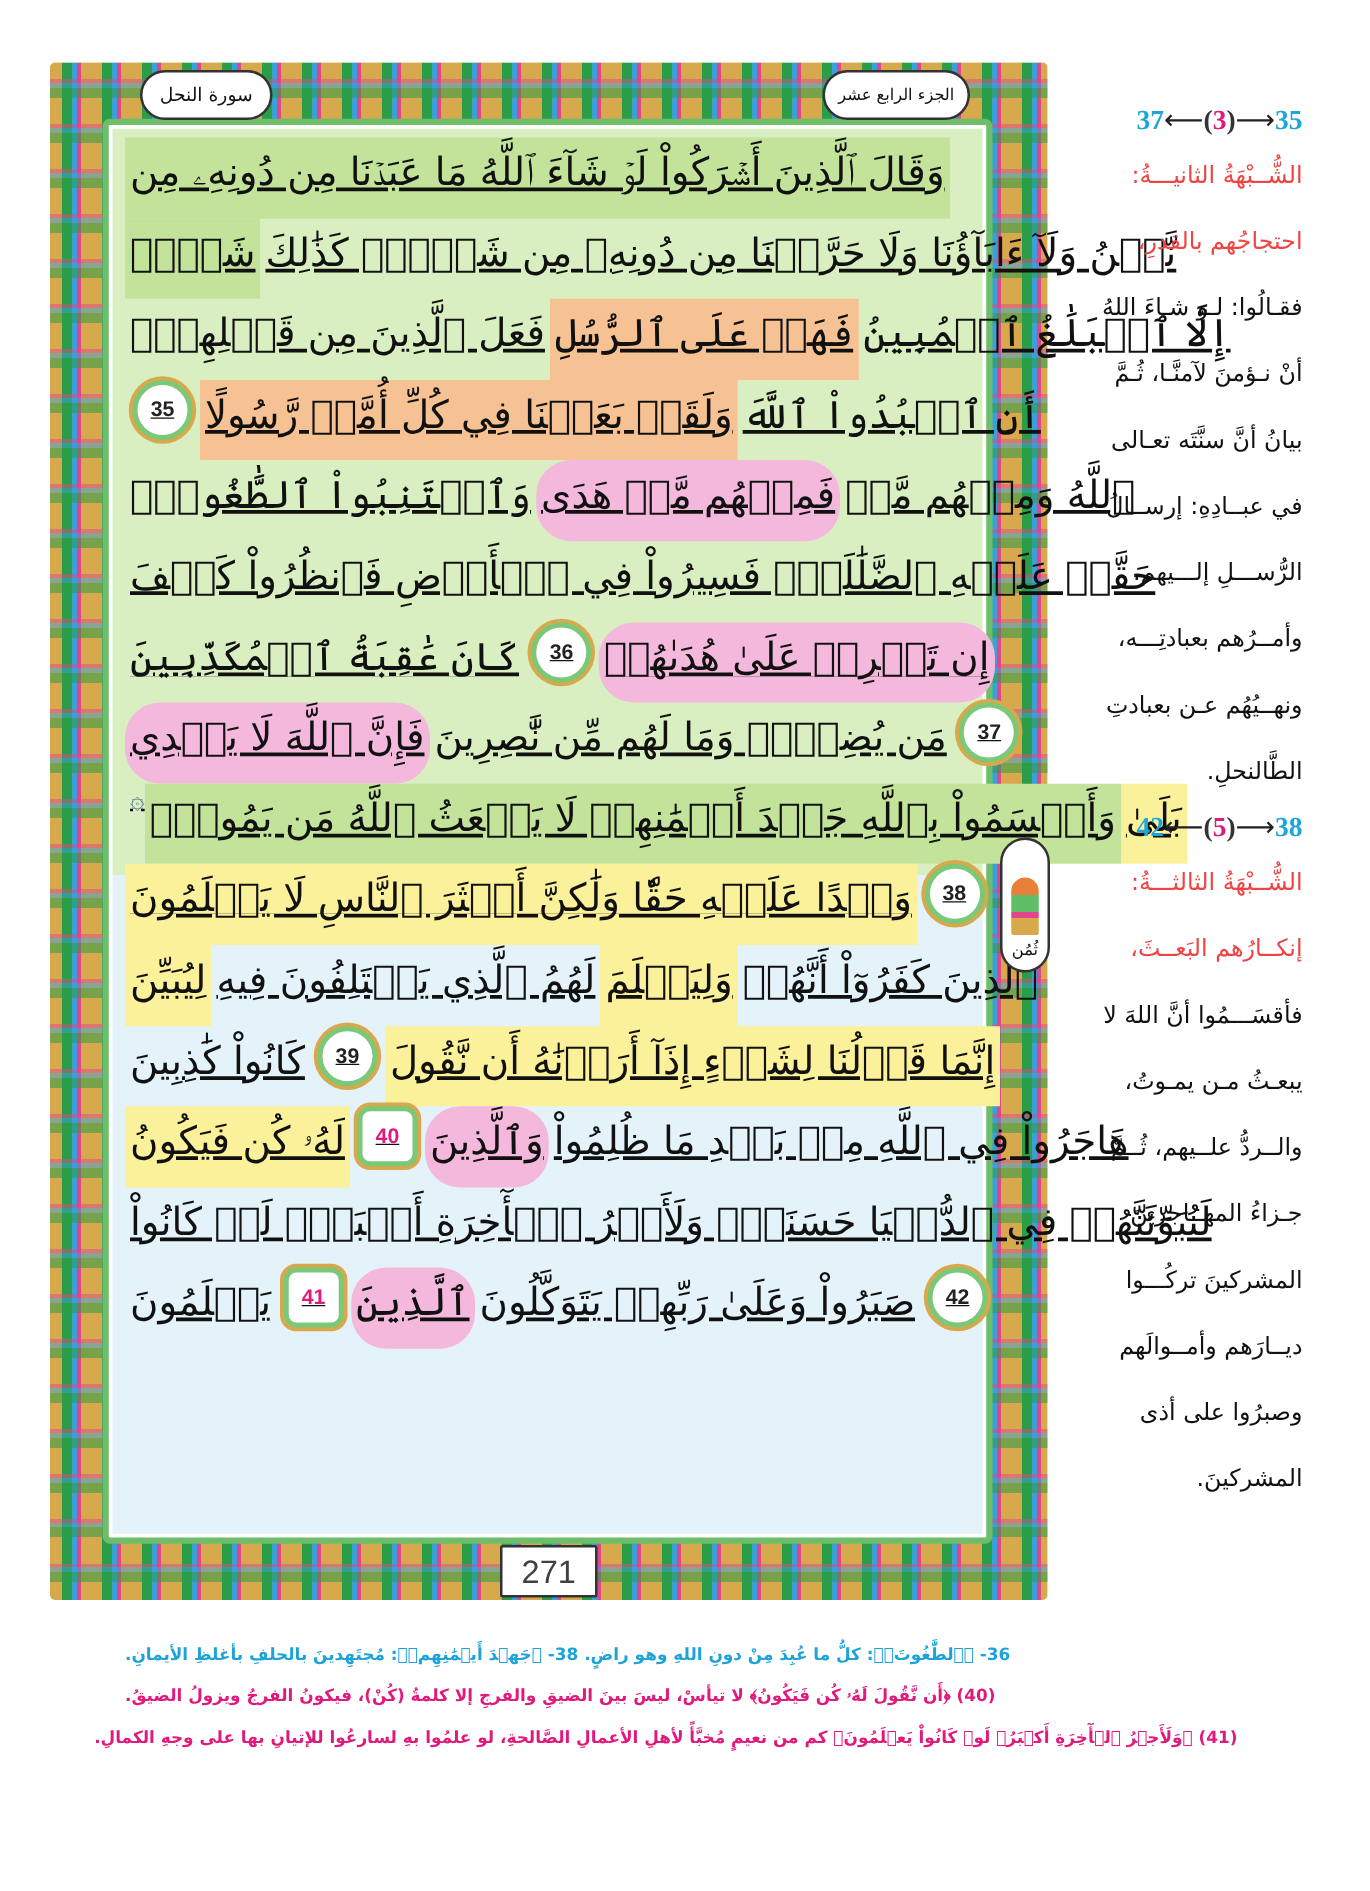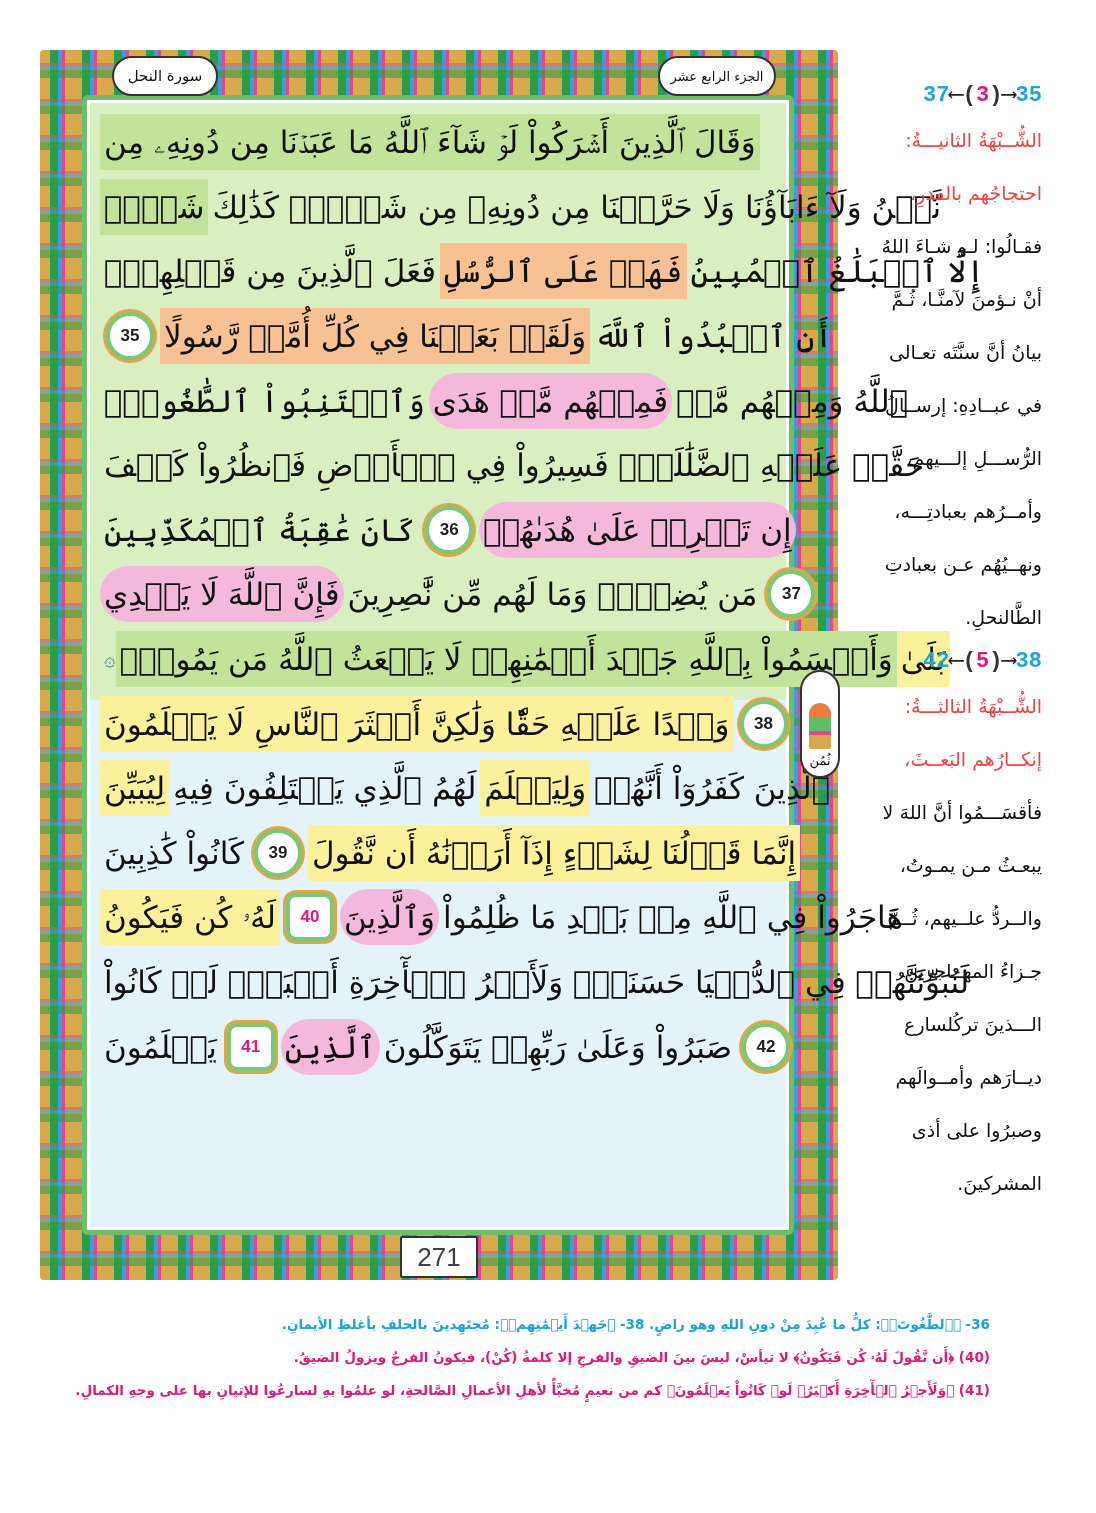--- a/index.html
+++ b/index.html
@@ -48,23 +48,23 @@
   .page-number {
     position:absolute; left:400px; top:1236px; width:74px; height:38px;
     background:#fff; border:2px solid #333; border-radius:2px;
     display:flex; align-items:center; justify-content:center;
     font-family:"Liberation Sans", sans-serif; font-size:26px; color:#404040;
   }
 
   
   .lines { position:absolute; left:100px; top:110px; width:680px; }
   .qline {
-    height:64.6px; display:flex; flex-direction:row-reverse; align-items:center;
+    height:64.6px; display:flex; flex-direction:row-reverse; 
     justify-content:space-between; direction:rtl;
-    font-family:"DejaVu Serif", serif; font-size:31px; color:#111; white-space:nowrap;
+    font-family:"DejaVu Serif", serif; font-size:31px; color:#111; white-space:nowrap;text-decoration:underline;
   }
   .seg { display:inline-block; padding:2px 4px; line-height:52px; }
   .hl-green { background:#c3e39b; }
   .hl-orange { background:#f6c293; }
   .hl-pink { background:#f5b8dd;border-radius:28px; }
   .hl-yellow { background:#fbf19a; }
   .ayah {
     display:inline-flex; align-items:center; justify-content:center;
     width:40px; height:40px; border-radius:50%;
     background:#fff; border:4px solid #7bc879;
@@ -85,35 +85,35 @@
   .thumun .dome {
     width:22px; height:46px; margin-bottom:4px;
     background:linear-gradient(#e8803a 0 30%, #5fbf66 30% 60%, #e0468c 60% 70%, #d7a94c 70%);
     border-radius:11px 11px 2px 2px;
   }
   .thumun .label { font-family:"DejaVu Serif", serif; font-size:13px; color:#111; direction:rtl; }
 
   
   .sidebar { position:absolute; left:852px; top:78px; width:190px; direction:rtl; text-align:right; }
   .range {
-    font-family:Liberation Mono, monospace; font-weight:bold; font-size:22px;
+    font-family:Liberation Serif, serif; font-weight:bold; font-size:22px;
     direction:ltr; text-align:right; height:36px; line-height:36px; padding-right:0;
   }
   .range .num { color:#1fa6d9; }
   .range .mid { color:#e0197d; }
   .range .paren { color:#333; }
   .range .arrow { color:#222; font-weight:normal; }
   .sline {
     font-family:"DejaVu Sans", sans-serif; font-size:19px; color:#111;
     height:53px; line-height:53px; white-space:nowrap;
   }
   .sline.pink { color:#ef4444; }
 
   
-  .footnotes { position:absolute; left:100px; top:1308px; width:890px; direction:rtl; text-align:right; }
+  .footnotes { position:absolute; left:100px; top:1308px; width:890px; direction:rtl; text-align:left; }
   .fn { font-family:"DejaVu Sans", sans-serif; font-size:13.5px; font-weight:bold; height:33px; line-height:33px; white-space:nowrap; }
   .fn.blue { color:#1ea3d8; }
   .fn.pink { color:#e0197d; }
 </style>
 </head>
 <body>
 
 <div class="frame-outer"></div>
 <div class="frame-green"></div>
 <div class="text-area-top"></div>
@@ -218,21 +218,21 @@
     <div class="sline">الطَّالنحلِ.</div>
   </div>
   <div>
     <div class="range"><span class="num">42</span><span class="arrow">⟵</span><span class="paren">(</span><span class="mid">5</span><span class="paren">)</span><span class="arrow">⟶</span><span class="num">38</span></div>
     <div class="sline pink">الشُّــبْهَةُ الثالثـــةُ:</div>
     <div class="sline pink">إنكــارُهم البَعــثَ،</div>
     <div class="sline">فأقسَـــمُوا أنَّ اللهَ لا</div>
     <div class="sline">يبعـثُ مـن يمـوتُ،</div>
     <div class="sline">والــردُّ علــيهم، ثُــمَّ</div>
     <div class="sline">جـزاءُ المهــاجرينَ</div>
-    <div class="sline">الـــذينَ تركُلسارع</div>
+    <div class="sline">المشركينَ تركُـــوا</div>
     <div class="sline">ديــارَهم وأمــوالَهم</div>
     <div class="sline">وصبرُوا على أذى</div>
     <div class="sline">المشركينَ.</div>
   </div>
 </div>
 
 <div class="footnotes">
   <div class="fn blue">36- ﴿ٱلطَّٰغُوتَۖ﴾: كلُّ ما عُبِدَ مِنْ دونِ اللهِ وهو راضٍ. 38- ﴿جَهۡدَ أَيۡمَٰنِهِمۡ﴾: مُجتَهِدينَ بالحلفِ بأغلظِ الأيمانِ.</div>
   <div class="fn pink">(40) ﴿أَن نَّقُولَ لَهُۥ كُن فَيَكُونُ﴾ لا تيأسْ، ليسَ بينَ الضيقِ والفرجِ إلا كلمةُ (كُنْ)، فيكونُ الفرجُ ويزولُ الضيقُ.</div>
   <div class="fn pink">(41) ﴿وَلَأَجۡرُ ٱلۡأٓخِرَةِ أَكۡبَرُۚ لَوۡ كَانُواْ يَعۡلَمُونَ﴾ كم من نعيمٍ مُخبَّأً لأهلِ الأعمالِ الصَّالحةِ، لو علمُوا بهِ لسارعُوا للإتيانِ بها على وجهِ الكمالِ.</div>

